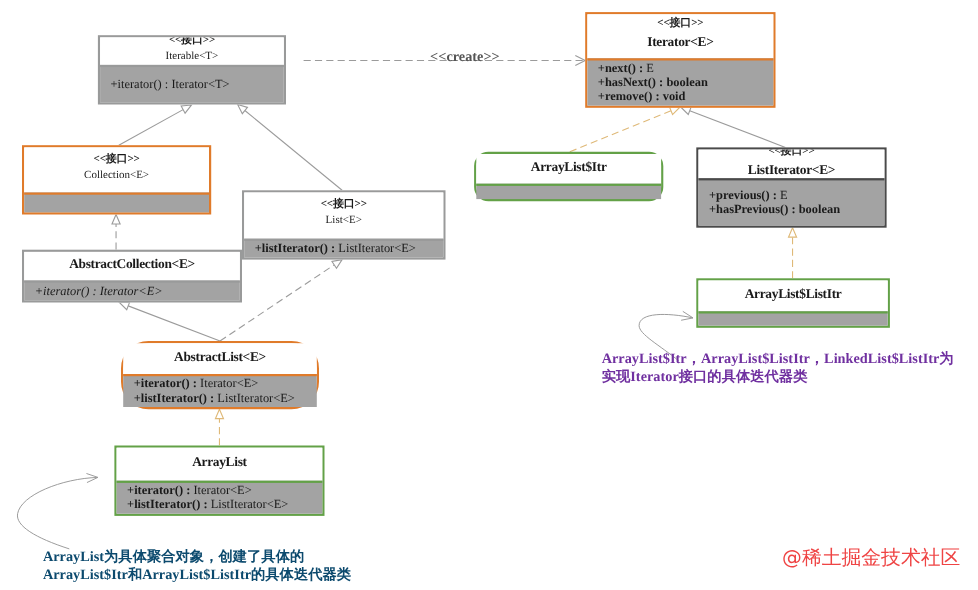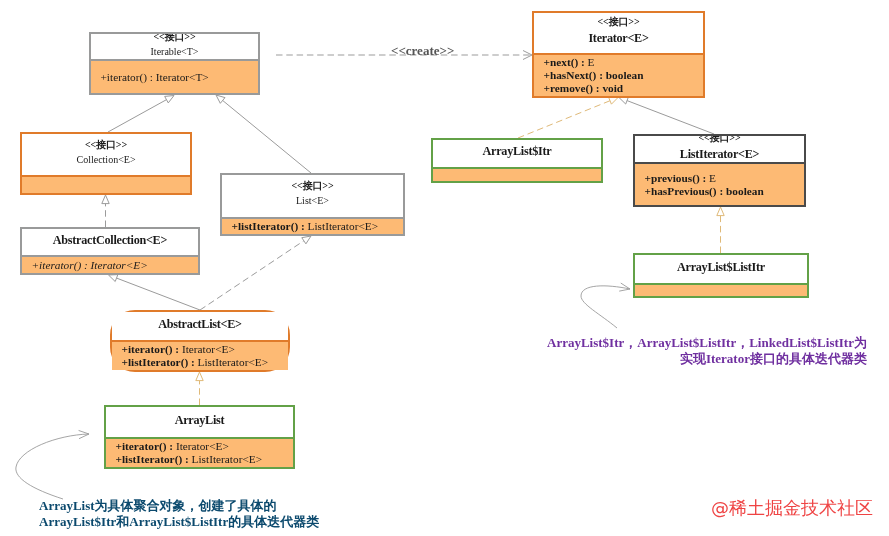--- a/index.html
+++ b/index.html
@@ -4,21 +4,21 @@
 <title>UML Diagram</title>
 <style>
   html,body{margin:0;padding:0;}
   body{width:889px;height:536px;background:#ffffff;overflow:hidden;
        font-family:"Liberation Serif",serif;position:relative;}
   #canvas{position:absolute;left:0;top:0;width:889px;height:536px;}
   svg.edges{position:absolute;left:0;top:0;width:889px;height:536px;pointer-events:none;}
   .uml{position:absolute;box-sizing:border-box;background:#ffffff;display:flex;flex-direction:column;}
   .uml .hdr{box-sizing:border-box;flex:1 1 auto;text-align:left;background:#ffffff;
             display:flex;flex-direction:column;align-items:center;justify-content:center;gap:5px;overflow:hidden;padding-bottom:4px;}
-  .uml .ops{box-sizing:border-box;background:#fdba74;overflow:hidden;flex:0 0 auto;
+  .uml .ops{box-sizing:border-box;background:#a3a3a3;overflow:hidden;flex:0 0 auto;
             display:flex;flex-direction:column;justify-content:center;}
   .uml.gray  {border:2px solid #999a9a;}
   .uml.gray  .ops{border-top:2px solid #999a9a;}
   .uml.dark  {border:2px solid #4a4a4a;}
   .uml.dark  .ops{border-top:2px solid #4a4a4a;}
   .uml.orange{border:2px solid #e07b2a;}
   .uml.orange .ops{border-top:2px solid #e07b2a;}
   .uml.green {border:2px solid #63a147;}
   .uml.green .ops{border-top:2px solid #63a147;}
 
@@ -116,21 +116,21 @@
 <div class="uml gray" style="left:220px;top:173px;width:185px;height:63px;">
   <div class="hdr">
     <div class="stereo">&lt;&lt;接口&gt;&gt;</div>
     <div class="cname">List&lt;E&gt;</div>
   </div>
   <div class="ops" style="height:17.5px;">
     <div class="op"><span class="sig b">+listIterator()</span><span class="sep b"> : </span><span class="typ">ListIterator&lt;E&gt;</span></div>
   </div>
 </div>
 
-<div class="uml gray" style="left:20px;top:227px;width:180px;height:48px;">
+<div class="uml gray" style="left:20px;top:227px;width:200px;height:48px;">
   <div class="hdr">
     <div class="cname bold small">AbstractCollection&lt;E&gt;</div>
   </div>
   <div class="ops" style="height:18px;">
     <div class="op italic"><span class="sig">+iterator()</span><span class="sep"> : </span><span class="typ">Iterator&lt;E&gt;</span></div>
   </div>
 </div>
 
 <div class="uml orange" style="left:110px;top:310px;width:180px;height:62px;border-radius:25px;">
   <div class="hdr">
@@ -157,21 +157,21 @@
     <div class="stereo">&lt;&lt;接口&gt;&gt;</div>
     <div class="cname bold small">Iterator&lt;E&gt;</div>
   </div>
   <div class="ops" style="height:43px;">
     <div class="op"><span class="sig b">+next()</span><span class="sep b"> : </span><span class="typ">E</span></div>
     <div class="op"><span class="sig b">+hasNext()</span><span class="sep b"> : </span><span class="typ b">boolean</span></div>
     <div class="op"><span class="sig b">+remove()</span><span class="sep b"> : </span><span class="typ b">void</span></div>
   </div>
 </div>
 
-<div class="uml green" style="left:431px;top:138px;width:172px;height:45px;">
+<div class="uml green" style="left:431px;top:138px;width:172px;height:45px;border-radius:13px;">
   <div class="hdr">
     <div class="cname bold small">ArrayList$Itr</div>
   </div>
   <div class="ops" style="height:14px;"></div>
 </div>
 
 <div class="uml dark" style="left:633px;top:134px;width:173px;height:73px;">
   <div class="hdr">
     <div class="stereo">&lt;&lt;接口&gt;&gt;</div>
     <div class="cname bold small">ListIterator&lt;E&gt;</div>
@@ -182,21 +182,21 @@
   </div>
 </div>
 
 <div class="createlbl" style="left:391px;top:43px;">&lt;&lt;create&gt;&gt;</div>
 
 <div class="note magenta" style="left:39px;top:498px;">
   <div class="nline">ArrayList为具体聚合对象，创建了具体的</div>
   <div class="nline">ArrayList$Itr和ArrayList$ListItr的具体迭代器类</div>
 </div>
 
-<div class="note purple" style="left:547px;top:335px;text-align:right;">
+<div class="note purple" style="left:547px;top:318px;">
   <div class="nline">ArrayList$Itr，ArrayList$ListItr，LinkedList$ListItr为</div>
   <div class="nline">实现Iterator接口的具体迭代器类</div>
 </div>
 
 <div class="watermark">@稀土掘金技术社区</div>
 
 <div class="uml green" style="left:633px;top:253px;width:176px;height:45px;">
   <div class="hdr">
     <div class="cname bold small">ArrayList$ListItr</div>
   </div>

